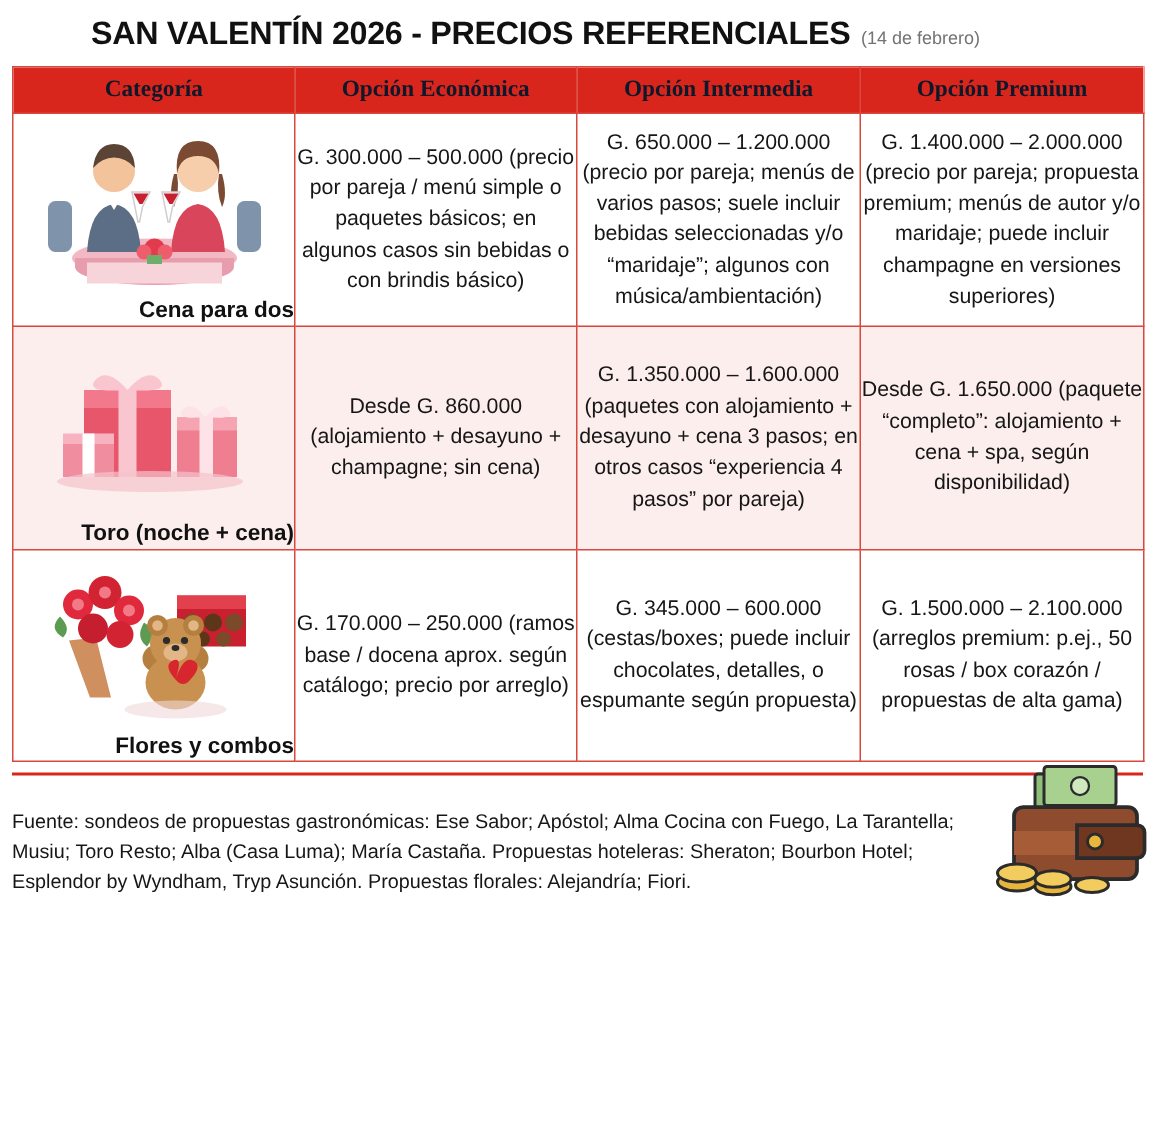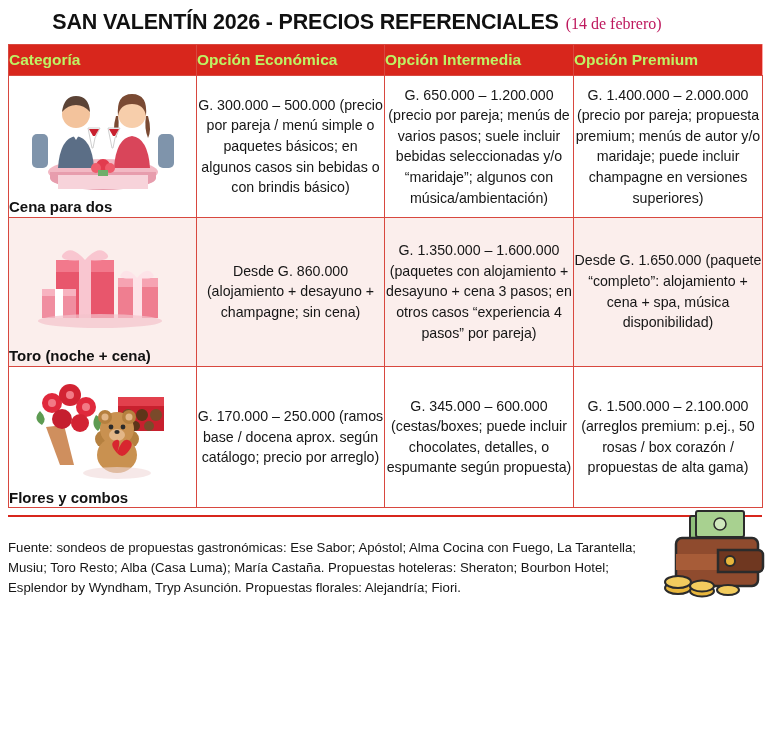--- a/index.html
+++ b/index.html
@@ -32,62 +32,62 @@
     padding-bottom: 9px;
     white-space: nowrap;
   }
   .title-main {
     font-size: 21.5px;
     font-weight: bold;
     letter-spacing: -0.2px;
     color: #111111;
   }
   .title-sub {
-    font-size: 16px;
-    color: #be185d;
+    font-size: 12px;
+    color: #737373;
     font-weight: normal;
-    font-family: Liberation Serif, serif;
   }
 
   
   table.price-table {
     border-collapse: collapse;
     width: 754px;
     table-layout: fixed;
     margin: 0 auto;
   }
   table.price-table th,
   table.price-table td {
     border: 1px solid #d8483f;
     vertical-align: middle;
     padding: 0;
   }
   thead th {
     background: #d8261c;
-    color: #bef264;
+    color: #0f172a;
     font-size: 15.5px;
     font-weight: bold;
     height: 30px;
     line-height: 30px;
-    text-align: left;
+    text-align: center;
     border: 1px solid #d8261c;
     border-right: 1px solid #ffffff;
+    font-family: Liberation Serif, serif;
   }
   thead th:last-child { border-right: 1px solid #fca5a5; }
 
   col.c1 { width: 188px; }
   col.c2 { width: 188px; }
   col.c3 { width: 189px; }
   col.c4 { width: 189px; }
 
   tr.row-alt td { background: #fbeeec; }
   tr.row-plain td { background: #ffffff; }
 
   .cat-cell {
-    text-align: left;
+    text-align: right;
     padding: 8px 6px 10px 6px;
   }
   .cat-label {
     font-size: 15px;
     font-weight: bold;
     color: #111111;
     line-height: 1.25;
     margin-top: 4px;
   }
   .price-cell {
@@ -217,21 +217,21 @@
               <rect x="14" y="71" width="34" height="7" fill="#f7b3c0"></rect>
               <rect x="27" y="71" width="8" height="29" fill="#ffffff"></rect>
 
               <ellipse cx="72" cy="103" rx="62" ry="7" fill="#f3c3cc" opacity="0.7"></ellipse>
             </svg>
           </span>
           <div class="cat-label">Toro (noche + cena)</div>
         </td>
         <td class="price-cell">Desde G. 860.000 (alojamiento + desayuno + champagne; sin cena)</td>
         <td class="price-cell">G. 1.350.000 – 1.600.000 (paquetes con alojamiento + desayuno + cena 3 pasos; en otros casos “experiencia 4 pasos” por pareja)</td>
-        <td class="price-cell">Desde G. 1.650.000 (paquete “completo”: alojamiento + cena + spa, música disponibilidad)</td>
+        <td class="price-cell">Desde G. 1.650.000 (paquete “completo”: alojamiento + cena + spa, según disponibilidad)</td>
       </tr>
 
       <tr class="row-plain">
         <td class="cat-cell">
           <span>
             <svg class="art" width="154" height="118" viewBox="0 0 154 118" xmlns="http://www.w3.org/2000/svg">
 
               <path d="M20 60 l14 38 h14 l-10-40 z" fill="#cf8f5e"></path>
               <circle cx="26" cy="36" r="10" fill="#e0293c"></circle>
               <circle cx="44" cy="28" r="11" fill="#d22333"></circle>

